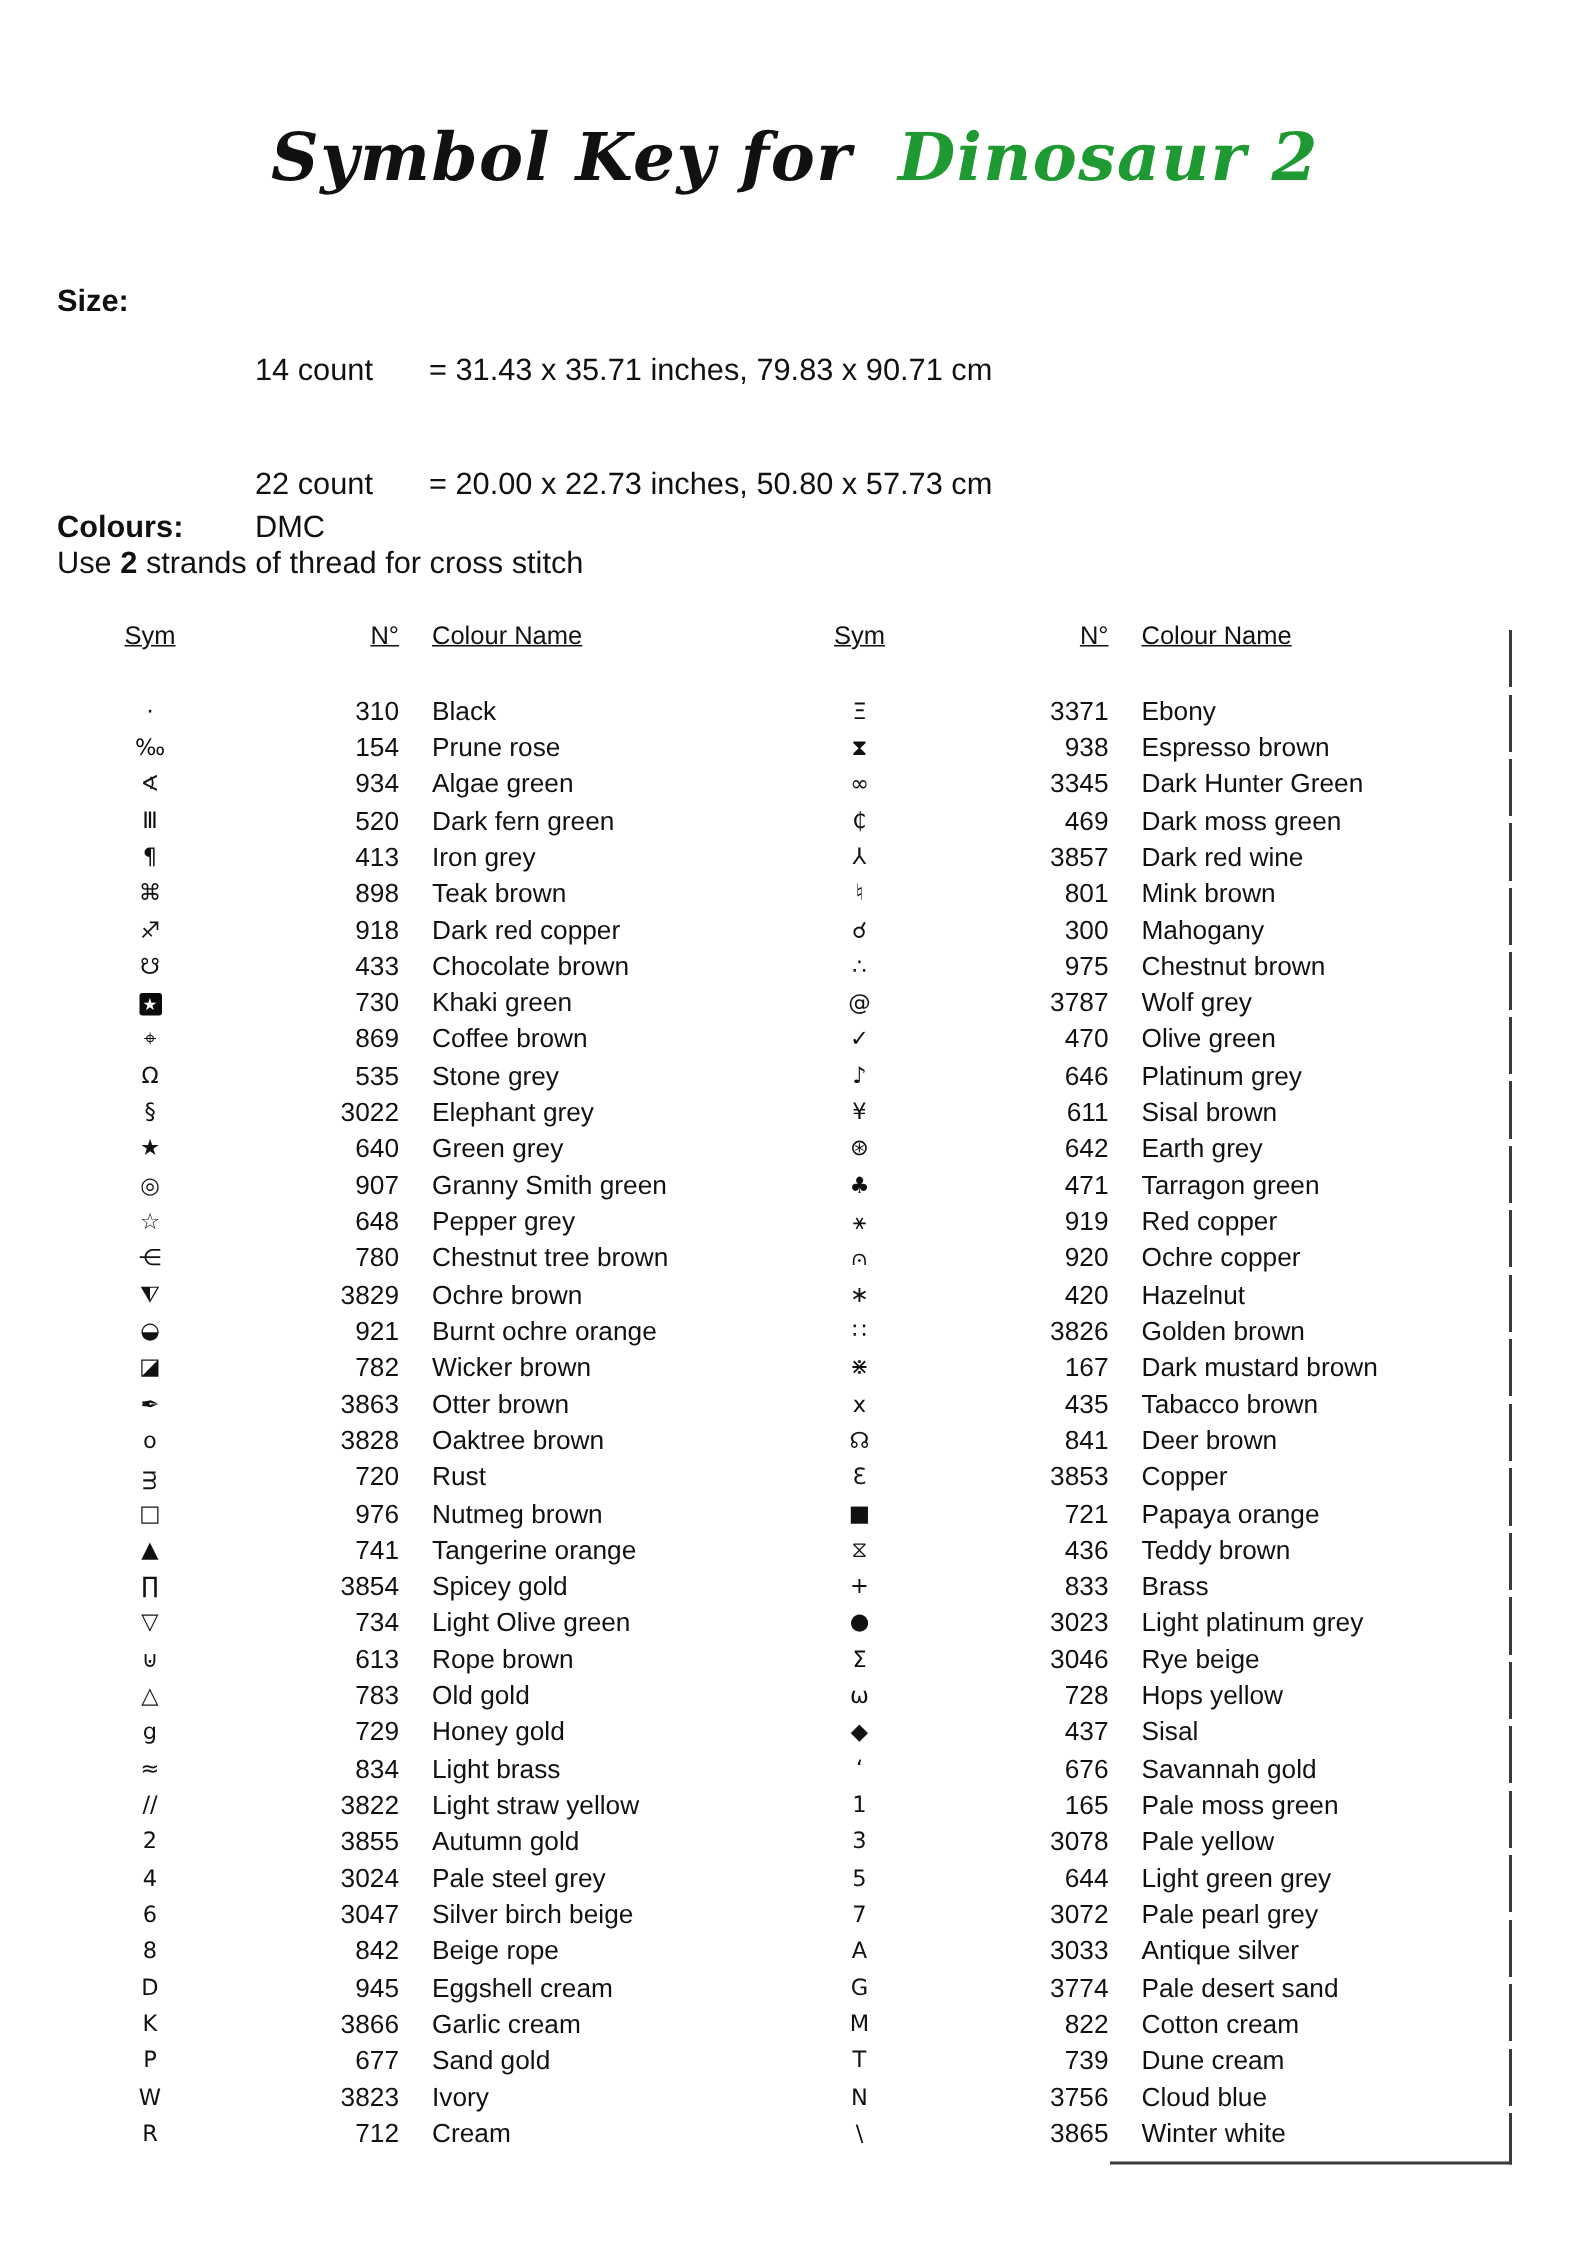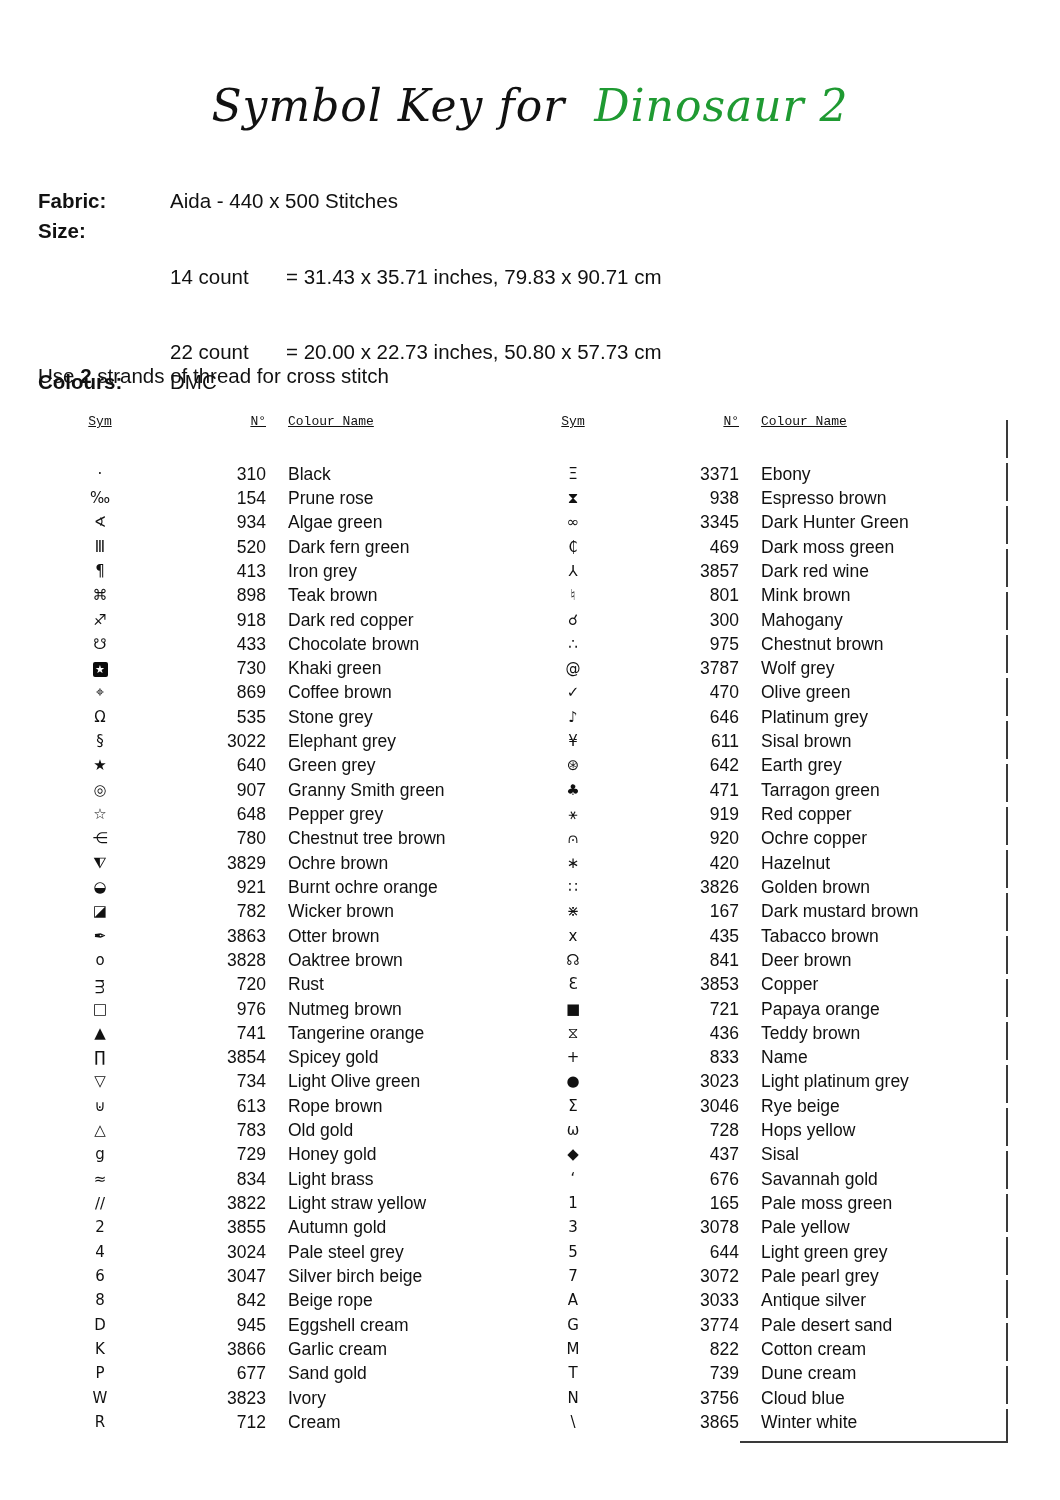--- a/index.html
+++ b/index.html
@@ -5,37 +5,37 @@
   html,body{margin:0;padding:0;background:#ffffff;}
   body{
     width:1060px;height:1500px;position:relative;overflow:hidden;
     font-family:"Liberation Sans", sans-serif;color:#111;
     -webkit-font-smoothing:antialiased;
   }
   .page-title{
     position:absolute;top:80px;left:0;width:100%;
     text-align:center;
     font-family:"DejaVu Serif", serif;
-    font-style:italic;font-weight:normal;
+    font-style:italic;font-weight:bold;
     font-size:44px;letter-spacing:1px;white-space:nowrap;
   }
   .page-title .t-name{margin-left:14px;}
   .info{
     position:absolute;left:38px;top:186px;font-size:20.5px;line-height:29.5px;
   }
   .info .irow{display:flex;}
   .info .ilabel{width:132px;font-weight:bold;flex:0 0 132px;}
   .info .icount{display:inline-block;width:116px;margin-top:46px;}
   .strands{position:absolute;left:38px;top:364px;font-size:20.5px;text-align:right;}
   .strands b{font-weight:bold;}
 
   .ktable{position:absolute;top:414px;width:460px;}
   .ktable.kleft{left:60px;}
   .ktable.kright{left:533px;}
-  .khead{display:grid;grid-template-columns:80px 126px auto;height:48px;font-size:13px;font-family:Liberation Mono, monospace;}
+  .khead{display:grid;grid-template-columns:80px 126px auto;height:48px;font-size:17px;}
   .khead .h{text-decoration:underline;}
   .khead .h-sym{justify-self:center;}
   .khead .h-num{justify-self:end;}
   .khead .h-name{justify-self:start;padding-left:22px;}
   .krow{display:grid;grid-template-columns:80px 126px auto;height:24.32px;align-items:center;font-size:17.5px;}
   .krow .c-sym{justify-self:center;font-size:15px;font-family:"DejaVu Sans", sans-serif;line-height:1;}
   .krow .c-num{justify-self:end;}
   .krow .c-name{justify-self:start;padding-left:22px;white-space:nowrap;}
   .sym-inv{
     display:inline-block;background:#0a0a0a;color:#fff;
@@ -53,24 +53,20 @@
 </head>
 <body>
 
 <div class="page-title">
   <span class="t-prefix">Symbol Key for</span>
   <span class="t-name" style="color: rgb(31, 154, 50);">Dinosaur 2</span>
 </div>
 
 <div class="info">
   <div class="irow">
-    <span class="ilabel">Fabric:</span>
-    <span>Aida - 440 x 500 Stitches</span>
-  </div>
-  <div class="irow">
     <span class="ilabel">Size:</span>
     <span><span class="icount">14 count</span><span>= 31.43 x 35.71 inches, 79.83 x 90.71 cm</span></span>
   </div>
   <div class="irow">
     <span class="ilabel"></span>
   </div>
   <div class="irow">
     <span class="ilabel"></span>
     <span><span class="icount">22 count</span><span>= 20.00 x 22.73 inches, 50.80 x 57.73 cm</span></span>
   </div>
@@ -479,21 +475,21 @@
 
   <div class="krow">
     <span class="c-sym">⧖</span>
     <span class="c-num">436</span>
     <span class="c-name">Teddy brown</span>
   </div>
 
   <div class="krow">
     <span class="c-sym">+</span>
     <span class="c-num">833</span>
-    <span class="c-name">Name</span>
+    <span class="c-name">Brass</span>
   </div>
 
   <div class="krow">
     <span class="c-sym">●</span>
     <span class="c-num">3023</span>
     <span class="c-name">Light platinum grey</span>
   </div>
 
   <div class="krow">
     <span class="c-sym">Σ</span>

